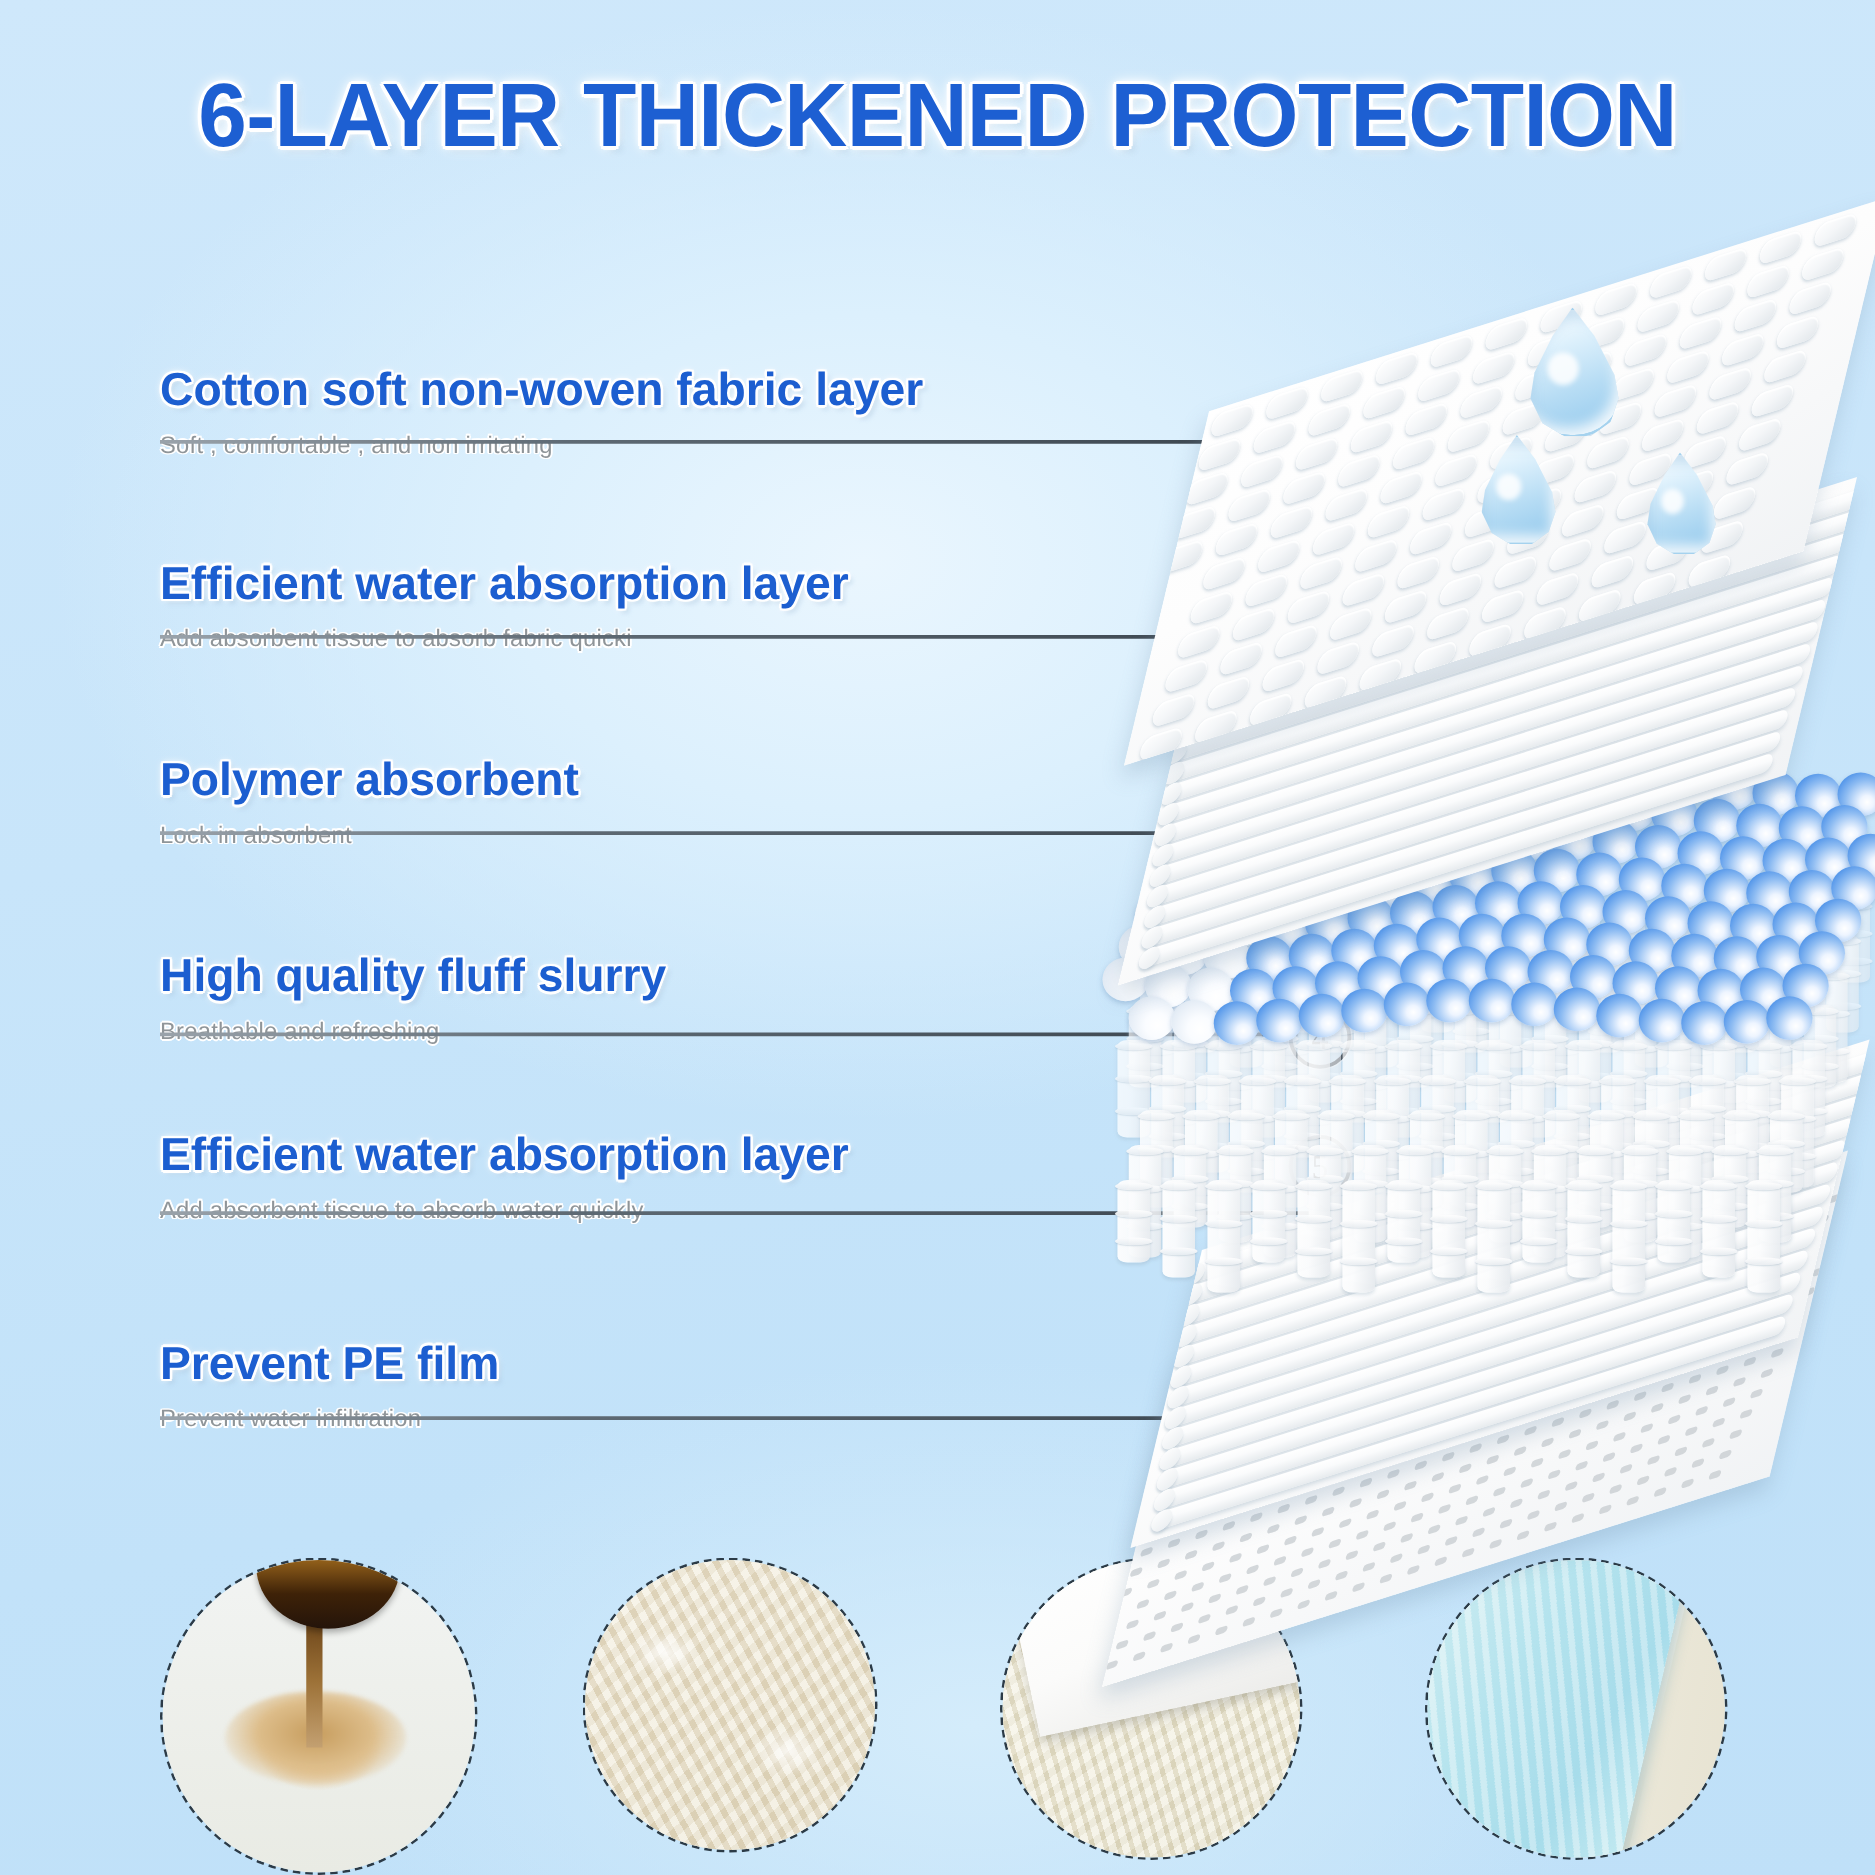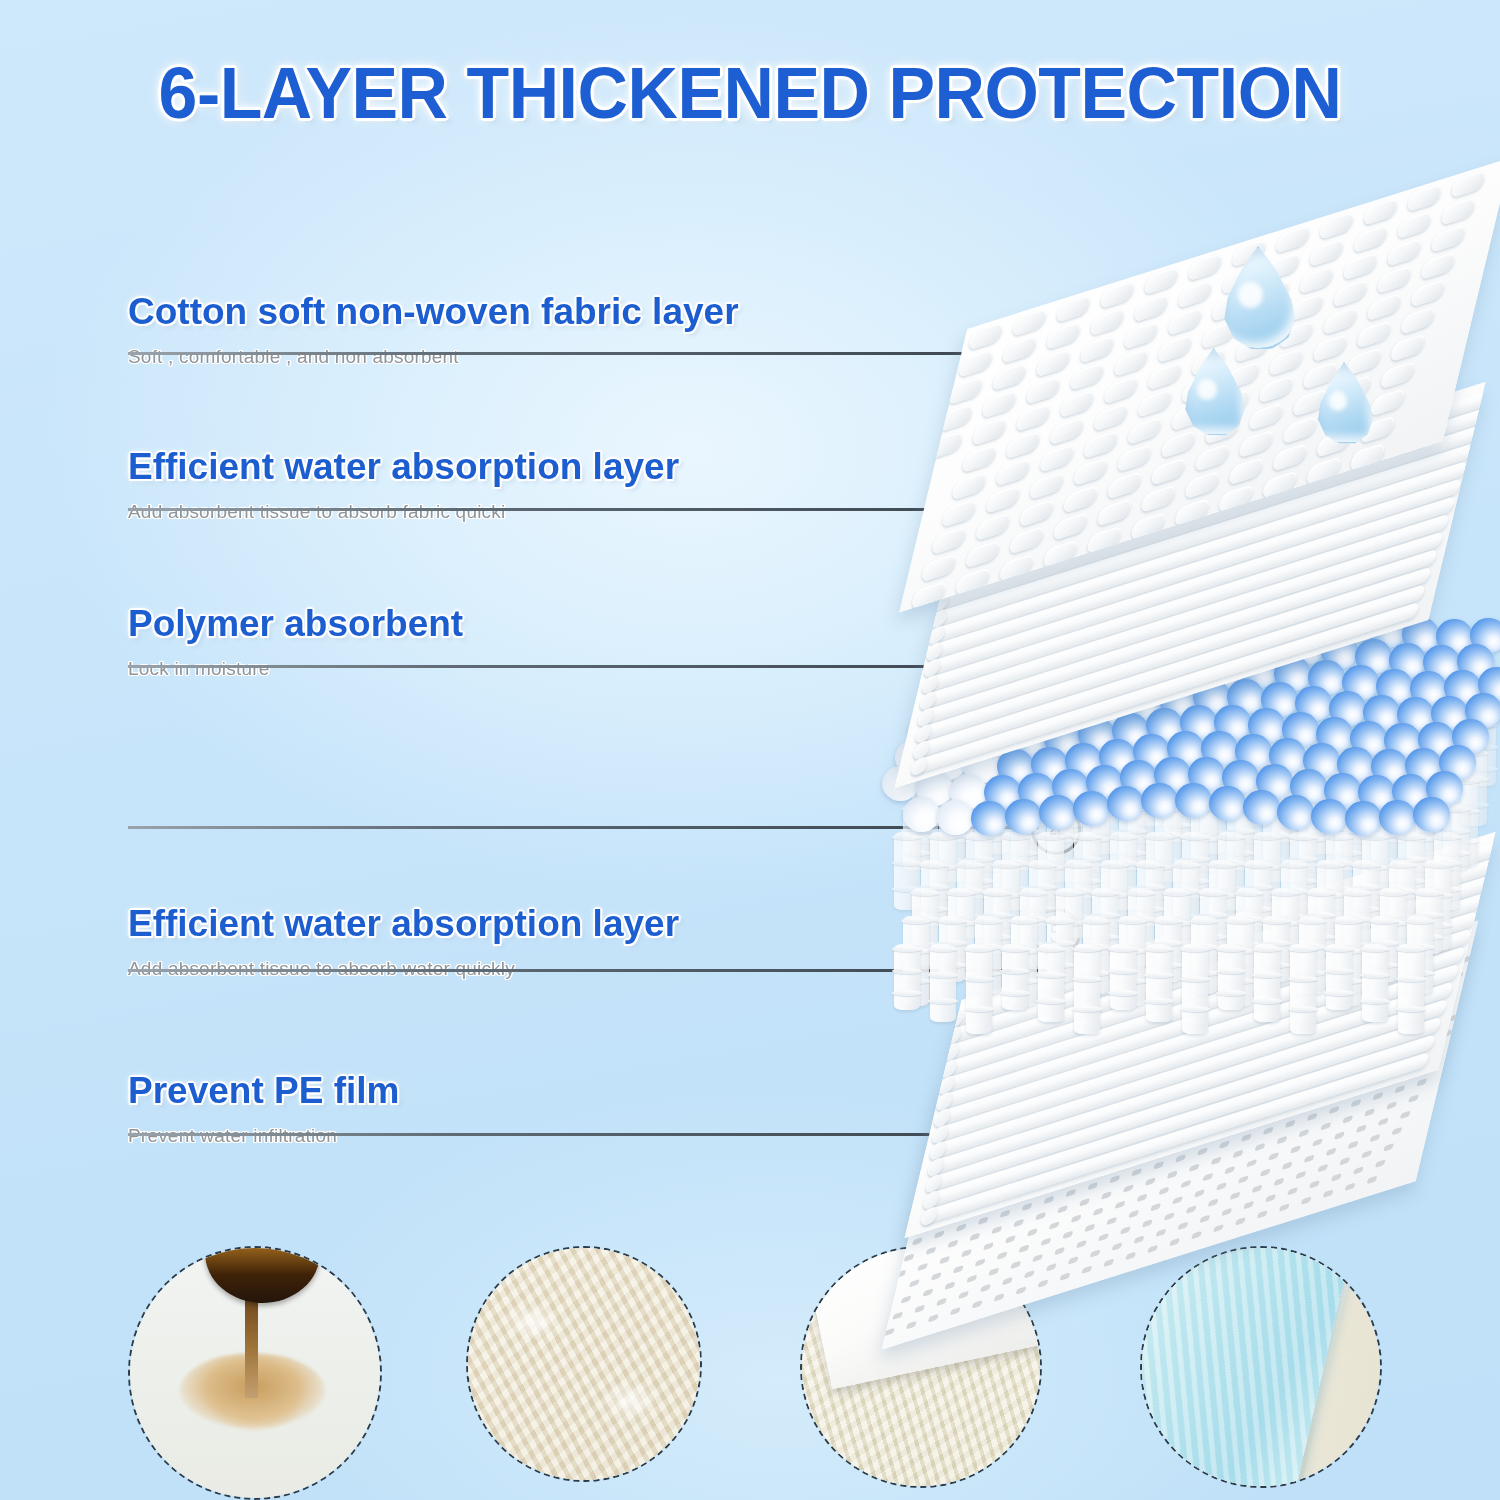--- a/index.html
+++ b/index.html
@@ -214,42 +214,46 @@
 </style>
 </head>
 <body>
 
 <div id="page">
 
   <div id="title">6-LAYER THICKENED PROTECTION</div>
 
   <div class="layer-row" style="top:293px;">
     <div class="layer-head">Cotton soft non-woven fabric layer</div>
-    <div class="layer-sub">Soft , comfortable , and non absorbent</div>
+    <div class="layer-sub">Soft , comfortable , and non irritating</div>
   </div>
   <div class="lead-h" style="left:128px;top:352px;width:930px;"></div>
   <div class="lead-v" style="left:1055px;top:352px;height:50px;"></div>
   <div class="num-circle" style="left:1031px;top:398px;">1</div>
 
   <div class="layer-row" style="top:448px;">
     <div class="layer-head">Efficient water absorption layer</div>
     <div class="layer-sub">Add absorbent tissue to absorb fabric quicki</div>
   </div>
   <div class="lead-h" style="left:128px;top:508px;width:930px;"></div>
   <div class="lead-v" style="left:1055px;top:508px;height:51px;"></div>
   <div class="num-circle" style="left:1031px;top:553px;">2</div>
 
   <div class="layer-row" style="top:605px;">
     <div class="layer-head">Polymer absorbent</div>
-    <div class="layer-sub">Lock in moisture</div>
+    <div class="layer-sub">Lock in absorbent</div>
   </div>
   <div class="lead-h" style="left:128px;top:665px;width:930px;"></div>
   <div class="lead-v" style="left:1055px;top:665px;height:42px;"></div>
   <div class="num-circle" style="left:1031px;top:698px;">3</div>
 
+  <div class="layer-row" style="top:762px;">
+    <div class="layer-head">High quality fluff slurry</div>
+    <div class="layer-sub">Breathable and refreshing</div>
+  </div>
   <div class="lead-h" style="left:128px;top:826px;width:910px;"></div>
   <div class="num-circle" style="left:1031px;top:805px;">4</div>
 
   <div class="layer-row" style="top:905px;">
     <div class="layer-head">Efficient water absorption layer</div>
     <div class="layer-sub">Add absorbent tissue to absorb water quickly</div>
   </div>
   <div class="lead-h" style="left:128px;top:969px;width:930px;"></div>
   <div class="lead-v" style="left:1055px;top:950px;height:22px;"></div>
   <div class="num-circle" style="left:1031px;top:908px;">5</div>

